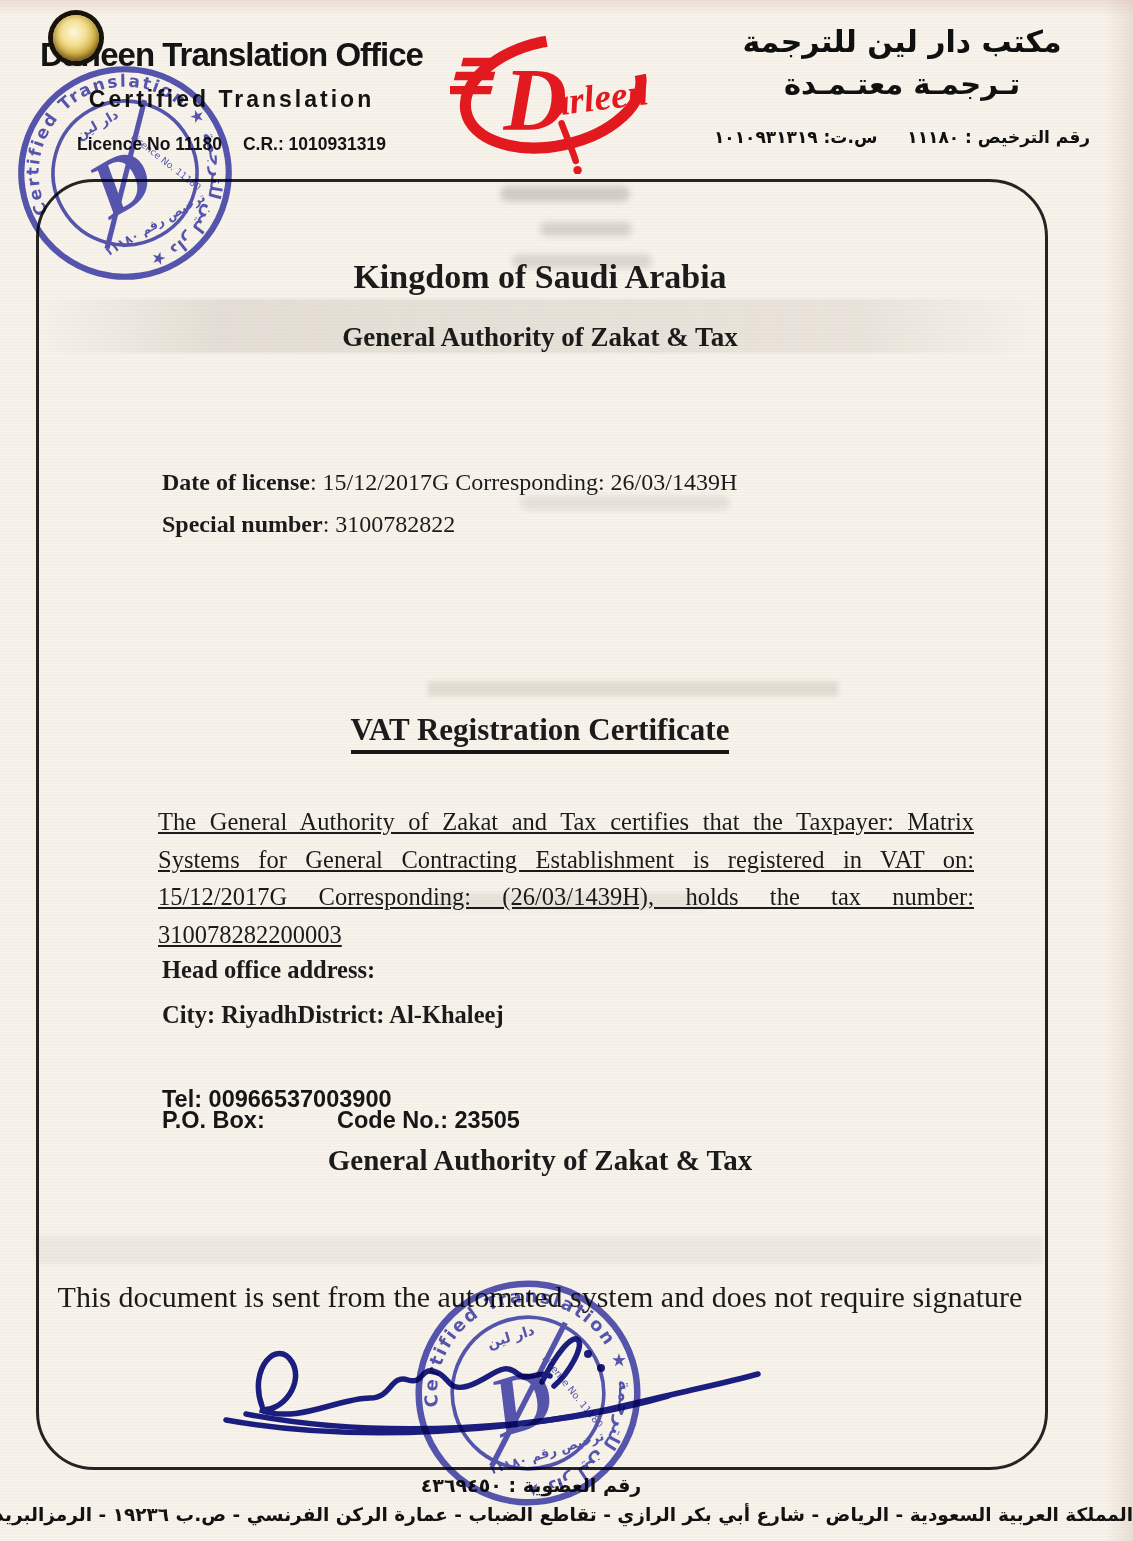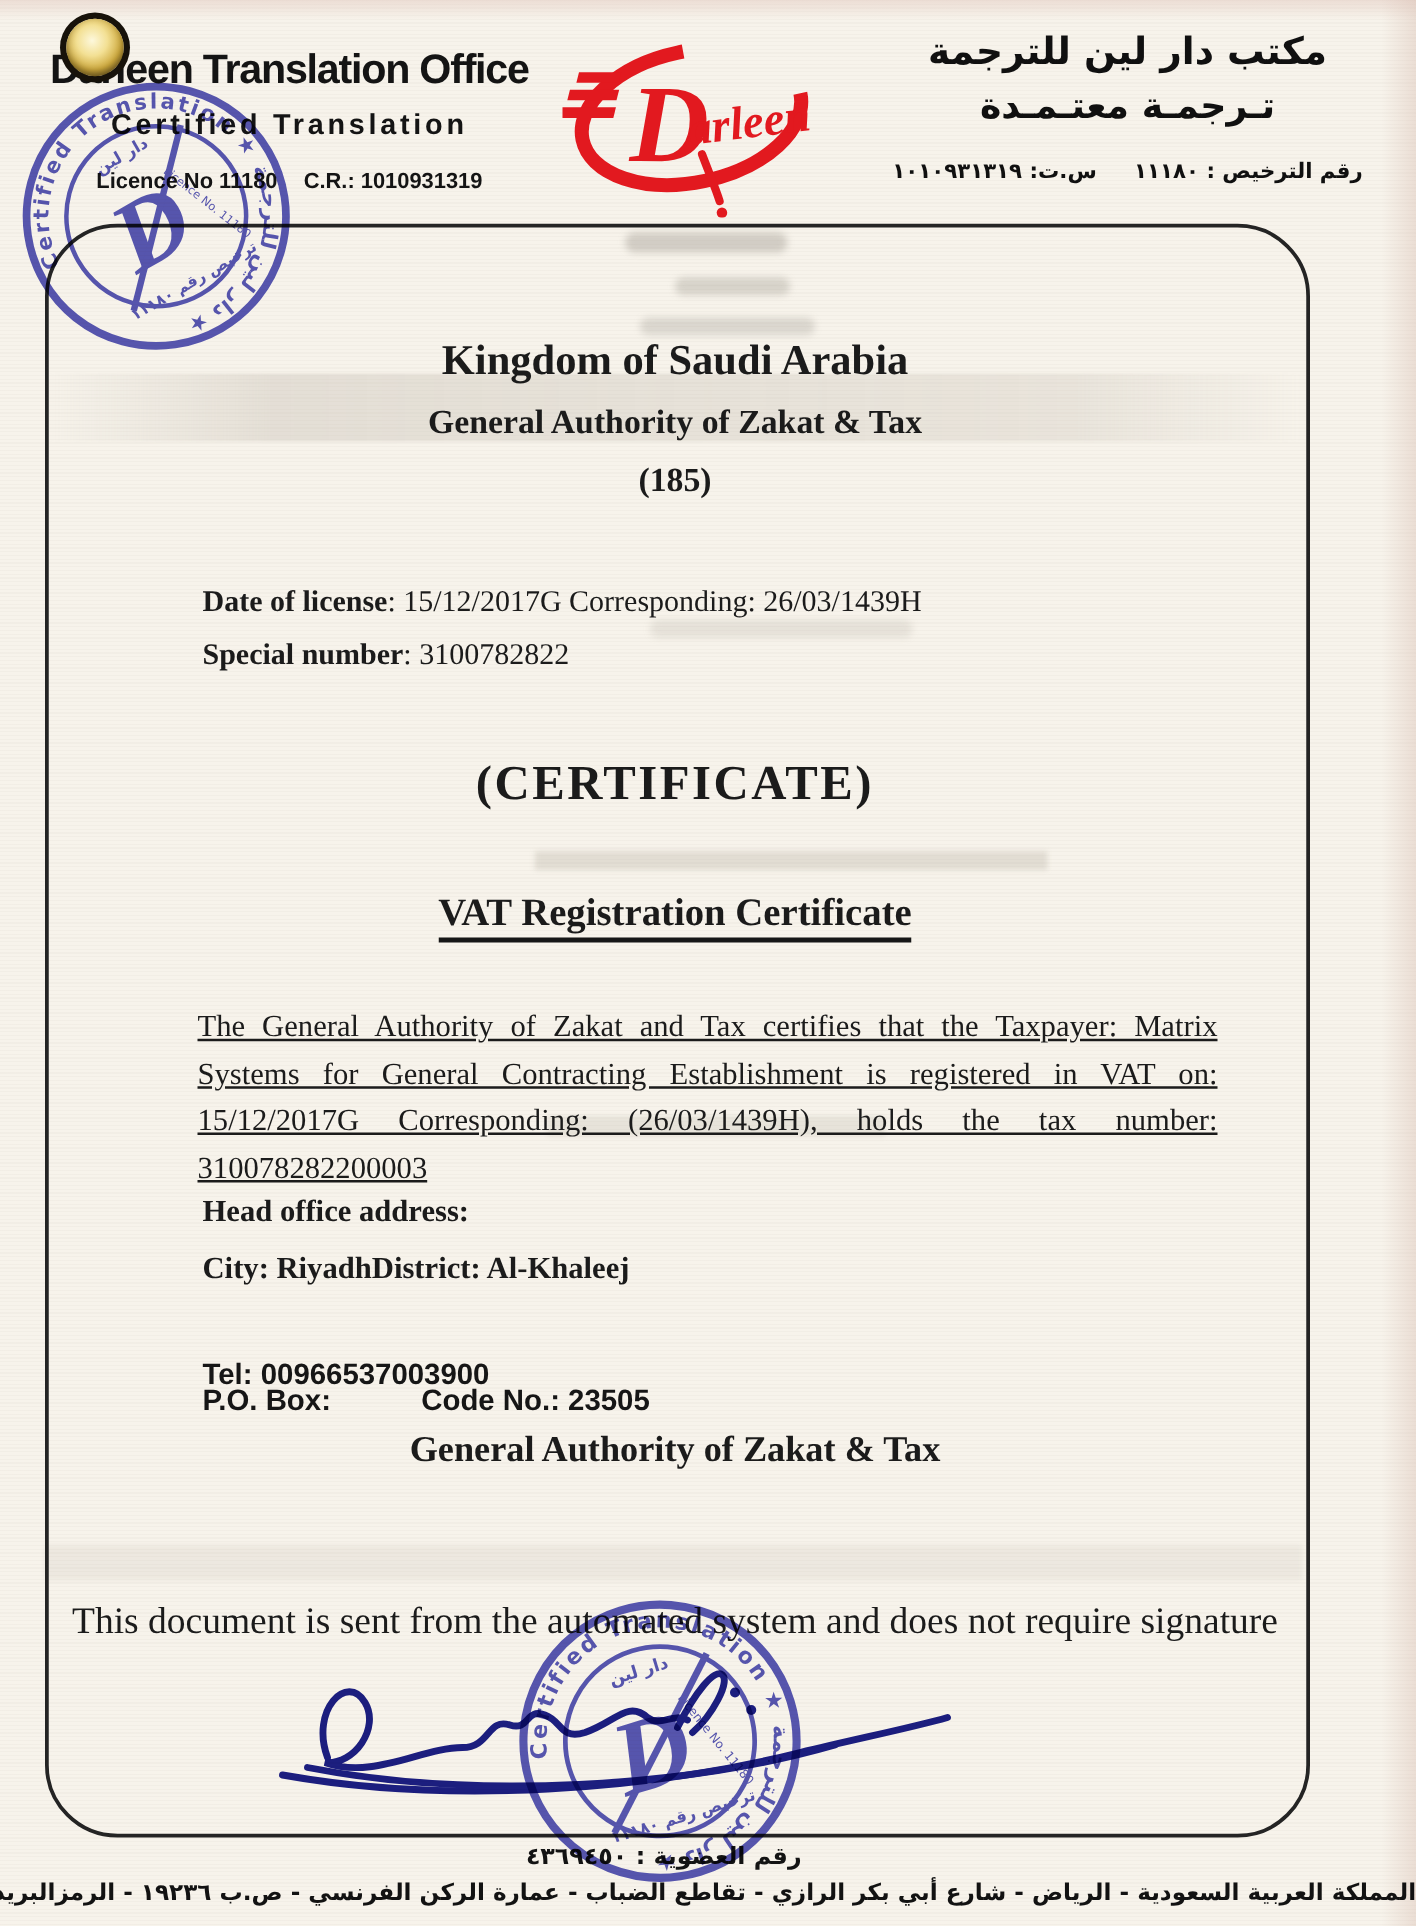--- a/index.html
+++ b/index.html
@@ -55,21 +55,21 @@
   .logo { left:450px; top:24px; width:212px; height:150px; z-index:5; }
 
   
   .grommet { left:53px; top:15px; width:46px; height:46px; border-radius:50%; z-index:50;
     background:radial-gradient(circle at 45% 38%, #fdf8dc 0%, #f3e094 32%, #cda83c 62%, #6e531a 100%);
     box-shadow:0 0 0 5px #17120a, 0 3px 4px rgba(0,0,0,.45), inset 0 -3px 6px rgba(0,0,0,.4);
   }
 
   
   .cline { left:40px; width:1000px; text-align:center; z-index:5; }
-  .kingdom   { top:270px; font-size:34px; font-weight:bold; }
+  .kingdom   { top:258px; font-size:34px; font-weight:bold; }
   .authority { top:322px; font-size:27px; font-weight:bold; }
   .docnum    { top:369px; font-size:27px; font-weight:bold; }
   .certhead  { top:604px; font-size:39px; font-weight:bold; letter-spacing:2px; }
   .vathead   { top:712px; font-size:31px; font-weight:bold; }
   .vathead .u { display:inline-block; border-bottom:4px solid #161616; padding-bottom:2px; }
   .signoff   { top:1144px; font-size:29px; font-weight:bold; }
   .autonote  { top:1280px; font-size:30px; }
 
   
   .dateline { left:162px; top:469px; font-size:24px; z-index:5; }
@@ -142,30 +142,28 @@
     <div class="ar-name">مكتب دار لين للترجمة</div>
     <div class="ar-sub">تـرجمـة معتـمـدة</div>
     <div class="ar-lic">
       <span>رقم الترخيص : ١١١٨٠</span>
       <span>س.ت: ١٠١٠٩٣١٣١٩</span>
     </div>
   </div>
 
   <div class="abs cline kingdom">Kingdom of Saudi Arabia</div>
   <div class="abs cline authority">General Authority of Zakat &amp; Tax</div>
-  <div class="abs cline docnum">(185)</div>
 
   <div class="abs dateline">
     <span class="b">Date of license</span><span>: 15/12/2017G Corresponding: 26/03/1439H</span>
   </div>
   <div class="abs specline">
     <span class="b">Special number</span><span>: 3100782822</span>
   </div>
 
-  <div class="abs cline certhead">(CERTIFICATE)</div>
   <div class="abs cline vathead">
     <span class="u">VAT Registration Certificate</span>
   </div>
 
   <div class="abs bodytext">The General Authority of Zakat and Tax certifies that the Taxpayer: Matrix Systems for General Contracting Establishment is registered in VAT on: 15/12/2017G Corresponding: (26/03/1439H), holds the tax number: 310078282200003</div>
 
   <div class="abs headoff">Head office address:</div>
   <div class="abs cityline">City: RiyadhDistrict: Al-Khaleej</div>
 
   <div class="abs porow">

